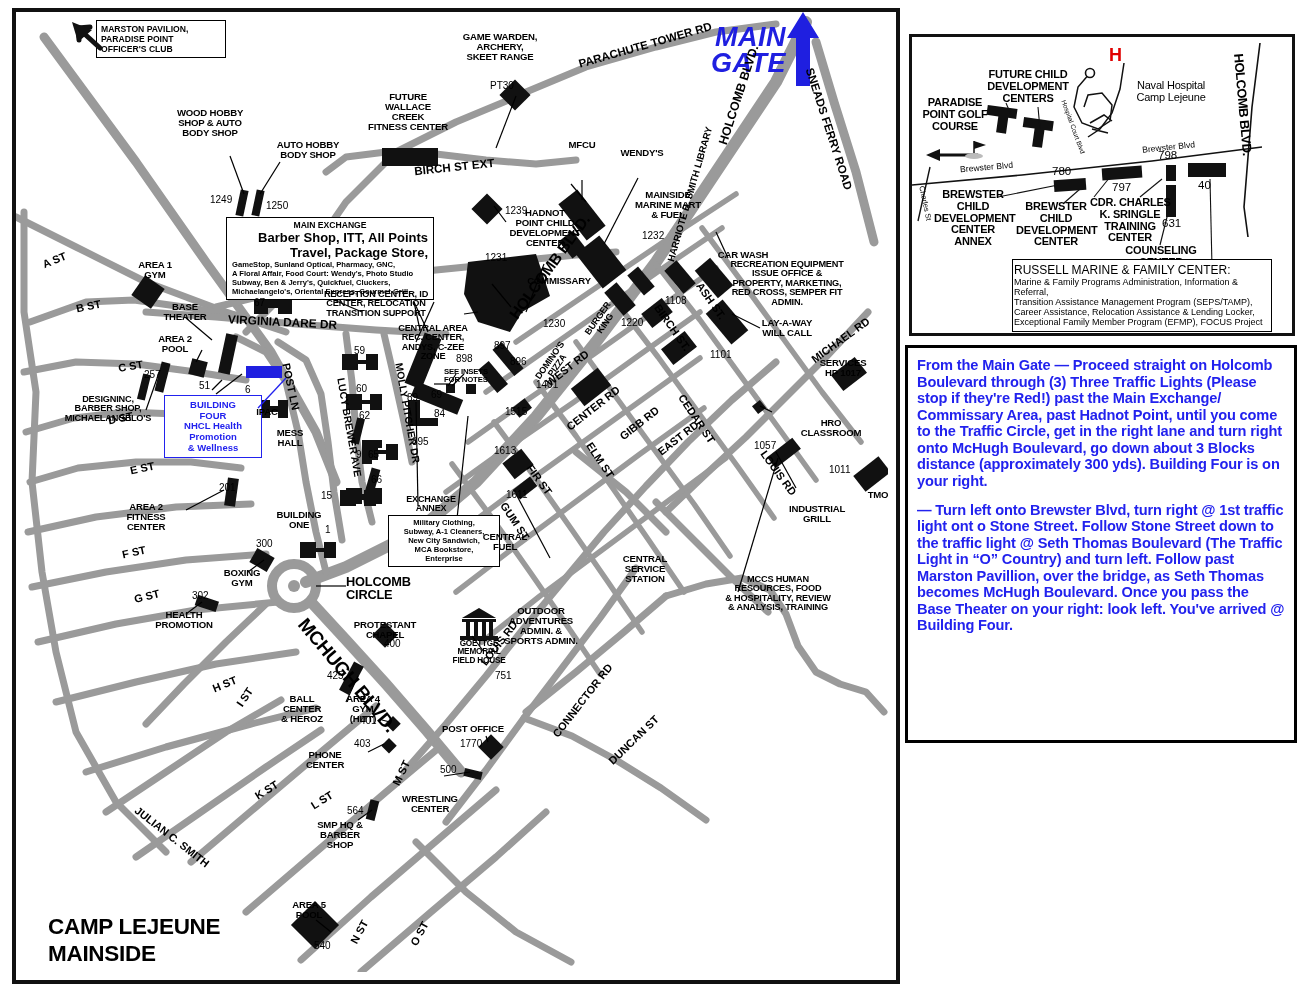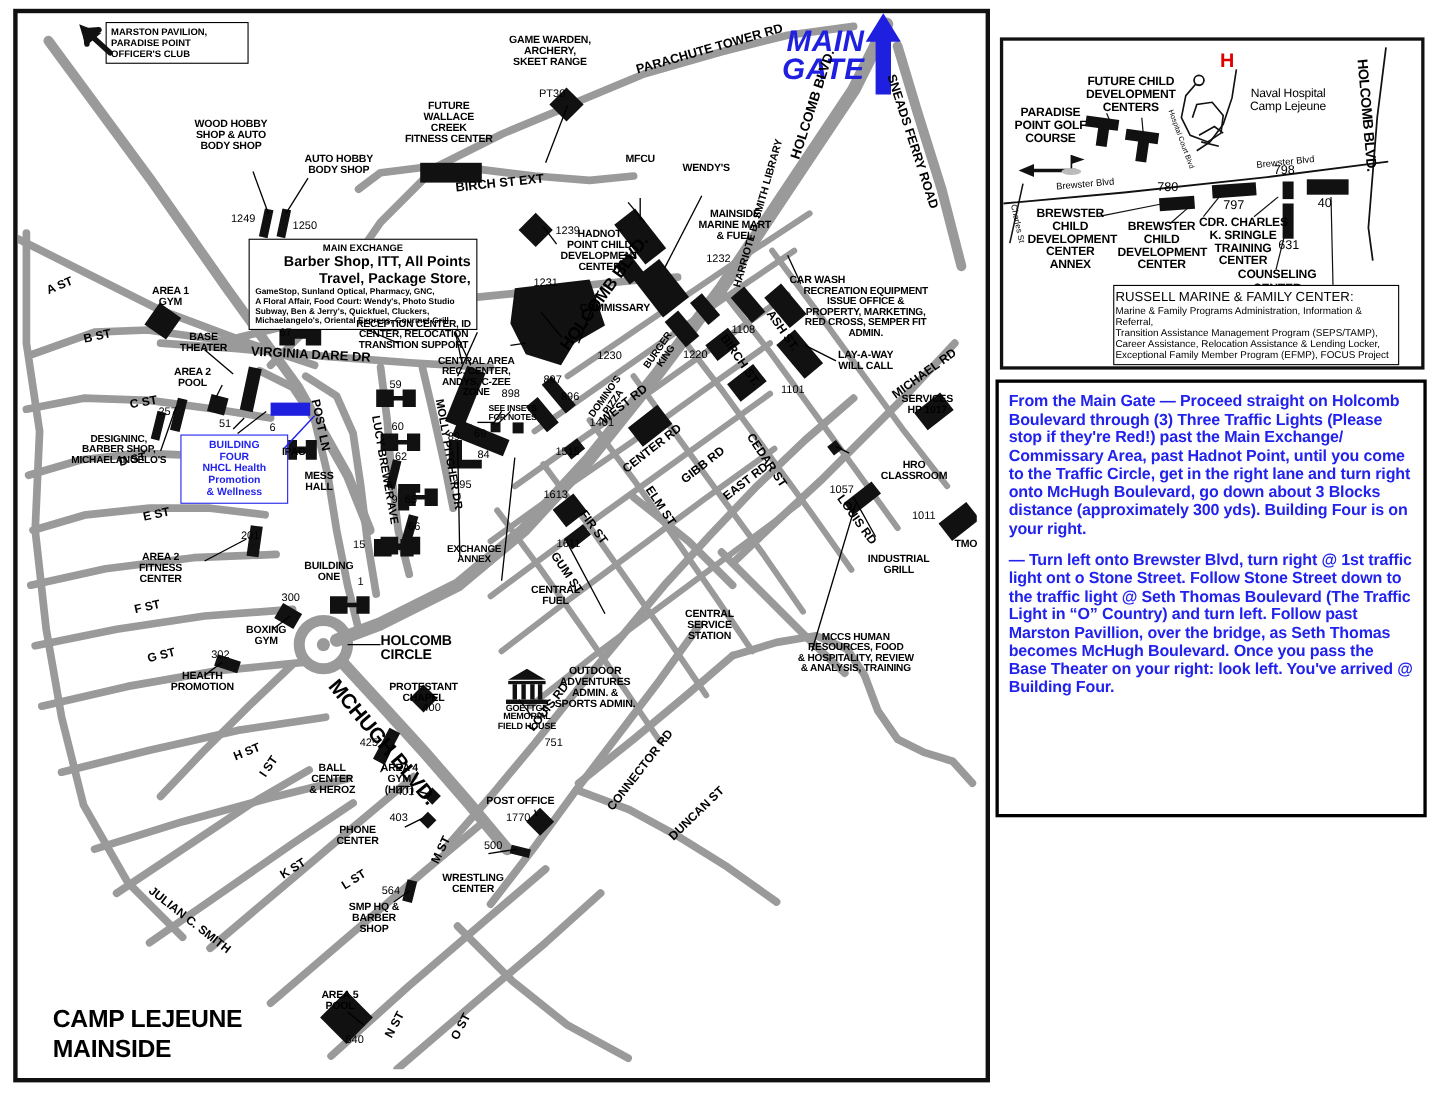--- a/index.html
+++ b/index.html
@@ -299,20 +299,27 @@
       <span class="nt" style="font-size:8.6px">MAIN EXCHANGE</span>
       <span class="nb" style="font-size:13px;text-align:right">Barber Shop, ITT, All Points Travel, Package Store,</span>
       <span class="nb" style="font-size:7.6px;text-align:left">GameStop, Sunland Optical, Pharmacy, GNC,</span>
       <span class="nb" style="font-size:7.6px;text-align:left">A Floral Affair, Food Court: Wendy's, Photo Studio</span>
       <span class="nb" style="font-size:7.6px;text-align:left">Subway, Ben &amp; Jerry's, Quickfuel, Cluckers,</span>
       <span class="nb" style="font-size:7.6px;text-align:left">Michaelangelo's, Oriental Express, Gourmet Grill</span>
     </div>
 
     <div class="lbl c" style="left:370px;top:483px;width:90px;font-size:9px">EXCHANGE
 ANNEX</div>
+    <div class="notebox" id="exchange-annex-note" style="left:372px;top:503px;width:100px;">
+      <span class="nb" style="font-size:7.6px">Military Clothing,</span>
+      <span class="nb" style="font-size:7.6px">Subway, A-1 Cleaners,</span>
+      <span class="nb" style="font-size:7.6px">New City Sandwich,</span>
+      <span class="nb" style="font-size:7.6px">MCA Bookstore,</span>
+      <span class="nb" style="font-size:7.6px">Enterprise</span>
+    </div>
 
     <div class="notebox" id="marston-note" style="left:80px;top:8px;width:120px;padding:3px 4px">
       <span class="nb" style="font-size:8.6px;text-align:left;white-space:pre">MARSTON PAVILION,
 PARADISE POINT
 OFFICER'S CLUB</span>
     </div>
     <svg style="position:absolute;left:48px;top:6px;" width="40" height="40">
       <path d="M 36 30 L 14 10 M 14 10 L 26 9 M 14 10 L 15 22" stroke="#111" stroke-width="5" fill="none" stroke-linecap="round"></path>
       <polygon points="8,4 28,12 14,24" fill="#111"></polygon>
     </svg>

